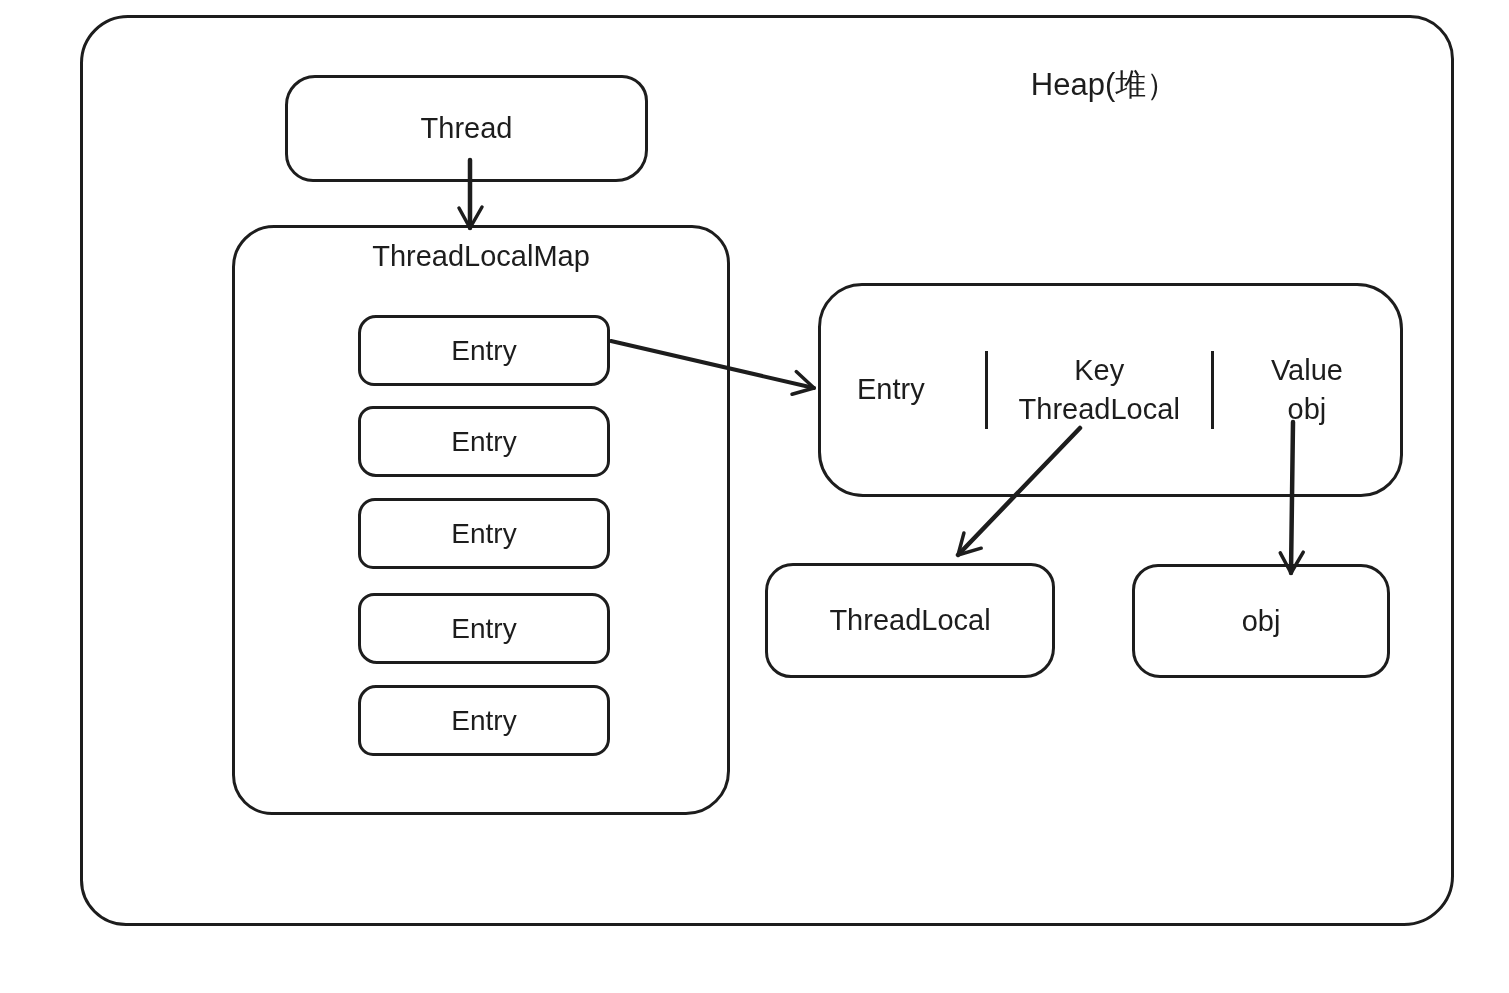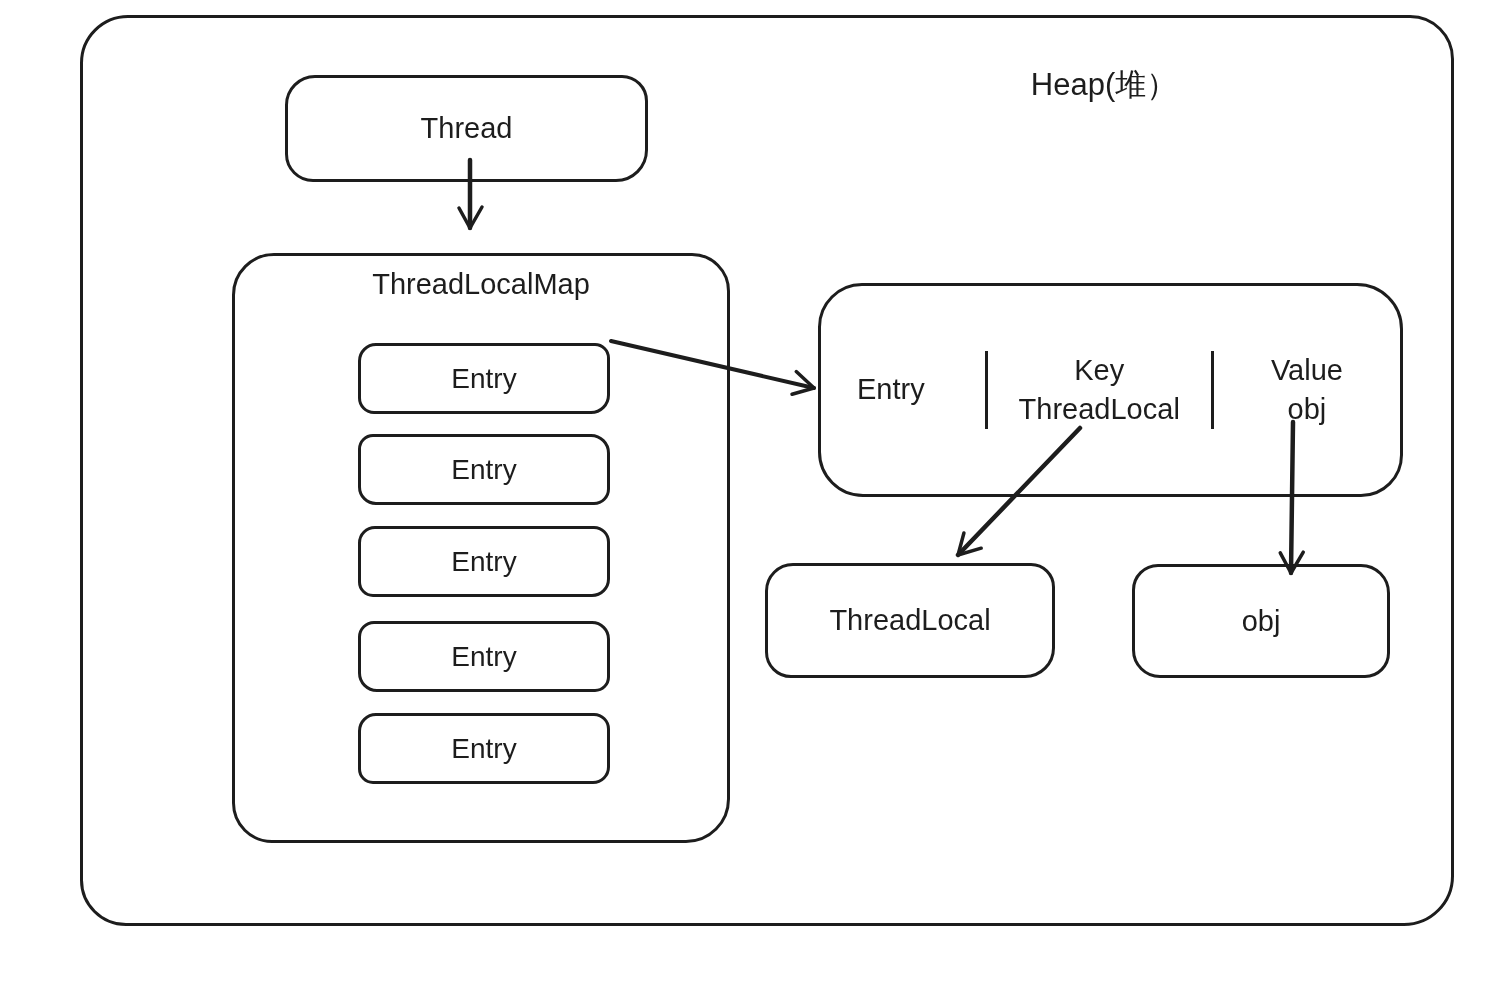--- a/index.html
+++ b/index.html
@@ -51,21 +51,20 @@
   }
   .thread-box {
     left: 285px; top: 75px;
     width: 363px; height: 107px;
     border-radius: 30px 26px 32px 28px;
   }
   .map-box {
     left: 232px; top: 225px;
     width: 498px; height: 590px;
     border-radius: 42px 38px 44px 40px;
-    margin-top: 28px;
   }
   .map-label {
     position: absolute;
     left: 0; top: 12px;
     width: 100%;
     text-align: center;
     font-size: 29px;
   }
   .entry-box {
     position: absolute;

